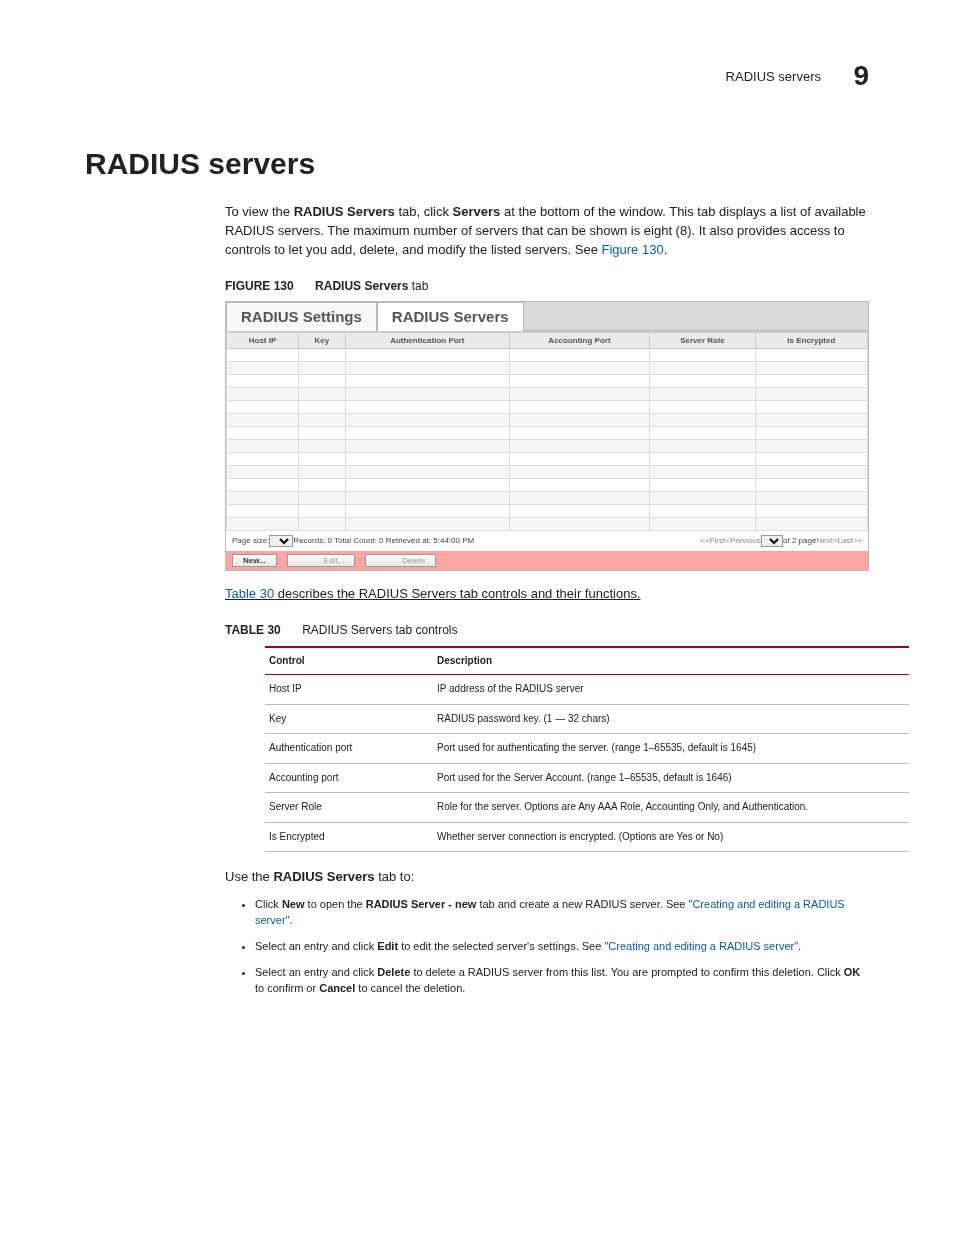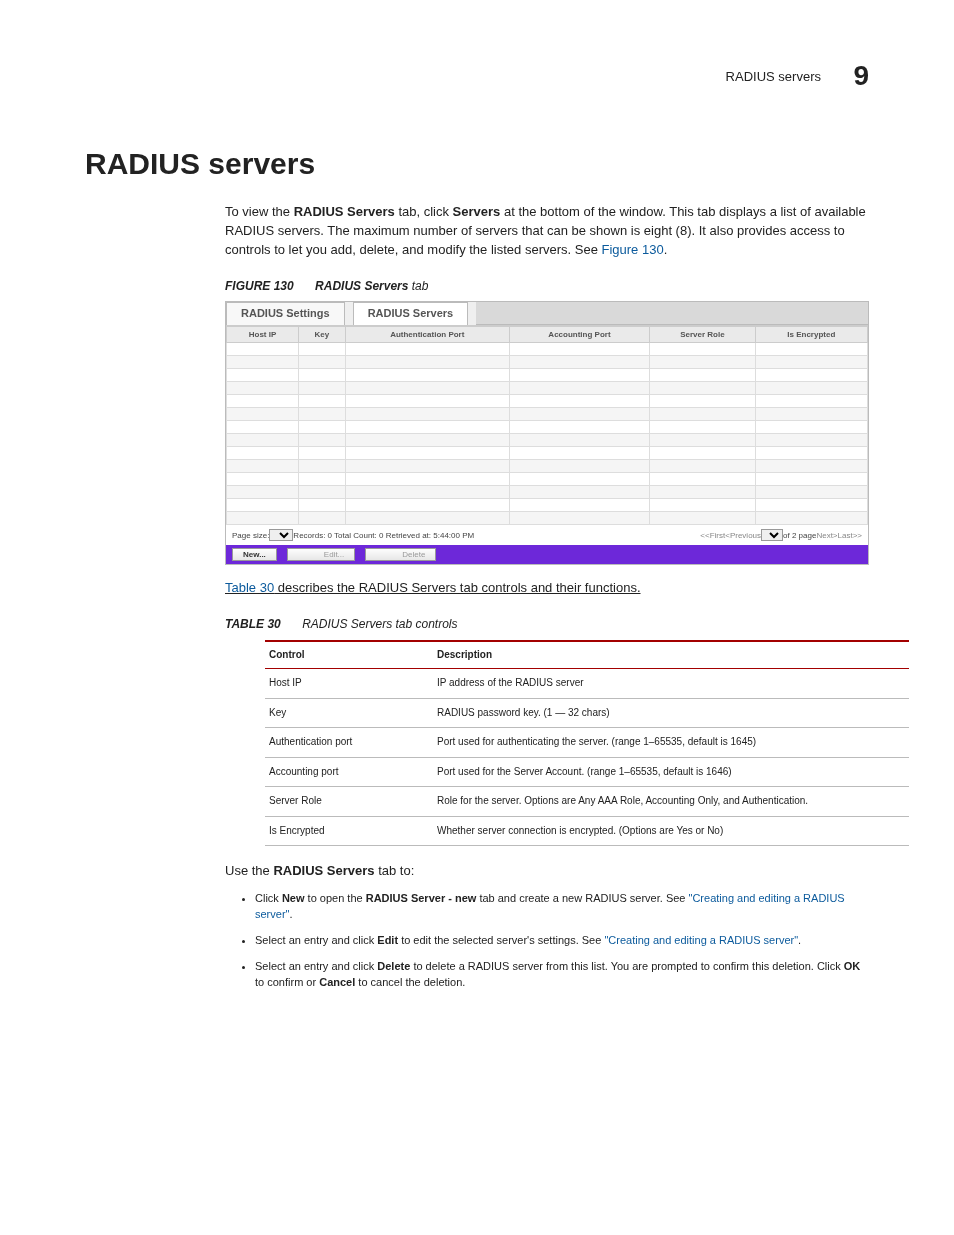--- a/index.html
+++ b/index.html
@@ -41,39 +41,38 @@
     margin-left: 140px; 
     font-size: 13px;
     line-height: 1.45;
   }
   .content p { margin: 0 0 10px 0; }
   .b { font-weight: bold; }
   a.link { color: #0b5a9c; text-decoration: none; }
   .figcap, .tabcap {
     font-size: 12px;
     margin: 18px 0 6px 0;
-    font-style: italic;
   }
   .figcap .lab, .tabcap .lab { font-weight: bold; margin-right: 18px; }
 
   
   .shot {
     border: 1px solid #bbb;
     font-size: 9px;
     color: #333;
     background: #fff;
   }
   .tabs { display: flex; background: #efefef; border-bottom: 1px solid #ccc; }
   .tab {
     padding: 3px 14px;
     border: 1px solid #bbb;
     border-bottom: none;
     background: #f8f8f8;
-    margin-right: 8px;
-    font-size: 11px;
+    margin-right: 0;
+    font-size: 15px;
     font-weight: bold;
     color:#555;
   }
   .tab.active { background: #fff; }
   .tabs-fill { flex: 1; background: #d9d9d9; border-bottom:1px solid #bbb;}
   table.grid {
     width: 100%;
     border-collapse: collapse;
     font-size: 9px;
   }
@@ -101,21 +100,21 @@
   .pager .sel {
     border: 1px solid #999;
     height: 12px;
     width: 24px;
     font-size: 8px;
     padding:0 1px;
   }
   .pager .spacer { flex:1; }
   .pager .plink { color:#888; }
   .btnbar {
-    background: #6d28d9;
+    background: #fca5a5;
     padding: 3px 6px;
     display: flex;
     gap: 10px;
   }
   .btnbar .btn {
     font-size: 8px;
     padding: 1px 10px;
     border: 1px solid #999;
     background: linear-gradient(#fdfdfd,#e7e7e7);
     color:#333;

